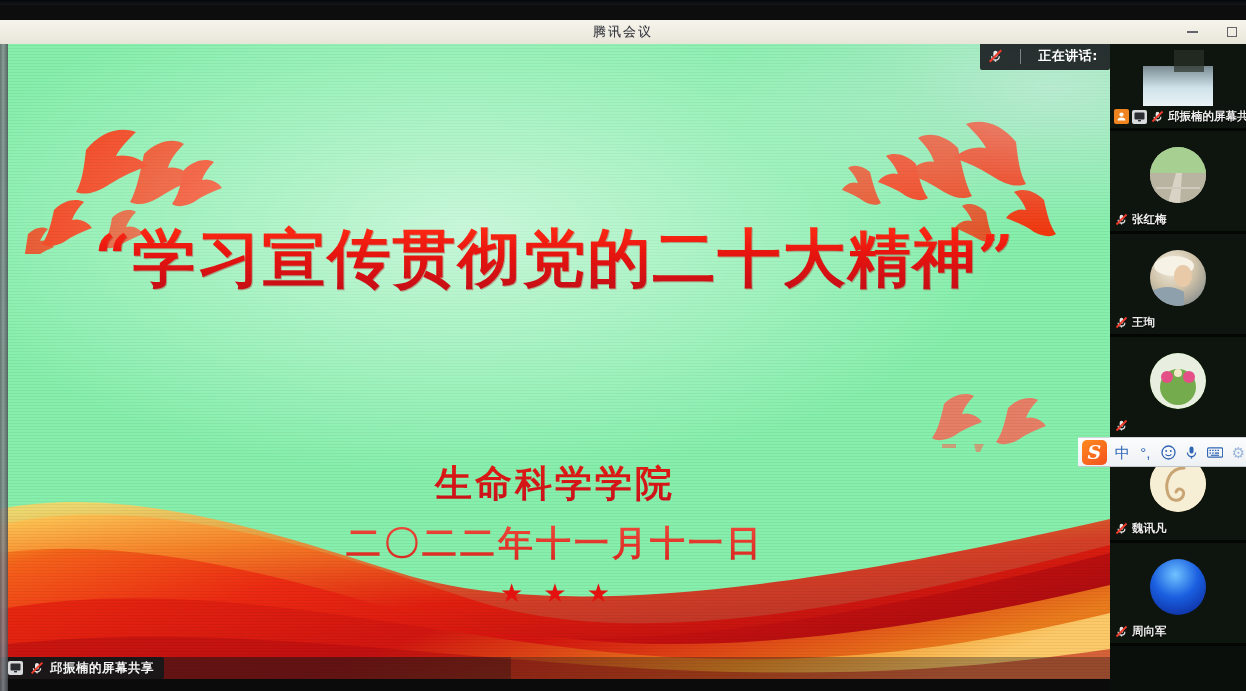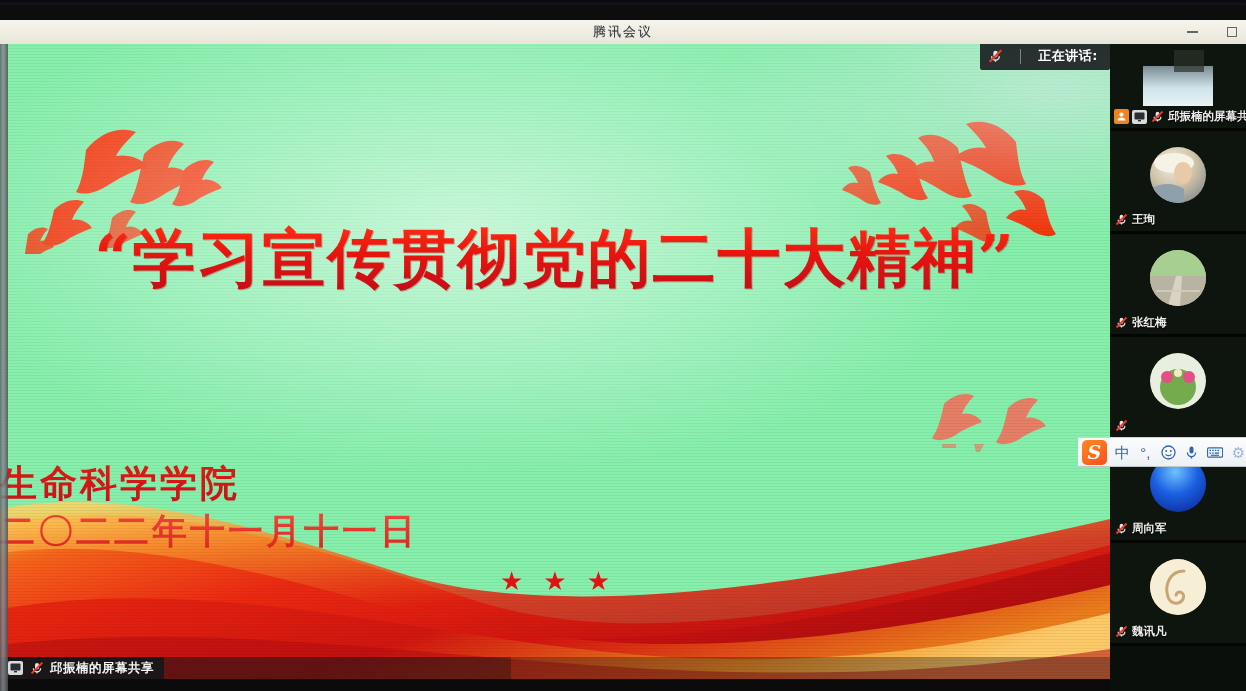--- a/index.html
+++ b/index.html
@@ -81,32 +81,32 @@
     font-weight: 700;
     background: linear-gradient(180deg,#ff2d14 0%,#e8150f 42%,#c40d16 100%);
     -webkit-background-clip: text; background-clip: text; color: transparent;
     -webkit-text-fill-color: transparent;
     filter: drop-shadow(1px 1px 0 rgba(170,20,20,.35));
   }
   .main-title-1 { font-size: 63px; letter-spacing: 2px; line-height: 1.08; }
   .main-title-2 { font-size: 60px; letter-spacing: 3px; line-height: 1.22; }
 
   .sub-wrap {
-    position: absolute; left: 0; top: 424px; width: 1110px; z-index: 12;
+    position: absolute; left: 0; top: 424px; width: 1110px; text-align: center; z-index: 12;
   }
   .org {
     font-family: "DejaVu Serif", "Liberation Serif", serif; font-weight: 700;
     font-size: 37px; letter-spacing: 3px; line-height: 1.25;
     background: linear-gradient(180deg,#e01c13 0%,#c9101a 100%);
     -webkit-background-clip: text; background-clip: text; color: transparent;
     -webkit-text-fill-color: transparent;
   }
   .date {
     font-family: "DejaVu Serif", "Liberation Serif", serif; font-weight: 700;
-    font-size: 35px; letter-spacing: 3px; line-height: 1.3; margin-top: 2px;
+    font-size: 35px; letter-spacing: 3px; line-height: 1.3; margin-top: 14px;
     background: linear-gradient(180deg,#f04b3c 0%,#d8231d 100%);
     -webkit-background-clip: text; background-clip: text; color: transparent;
     -webkit-text-fill-color: transparent;
   }
   .stars {
     margin-top: 14px; display: flex; justify-content: center; gap: 20px;
     font-size: 26px; color: #e3110f; line-height: 1;
   }
 
   
@@ -366,59 +366,59 @@
               <path d="M3.4,7.2 a3.6,3.6 0 0 0 7.2,0" stroke="#e6e6e6" stroke-width="1.3" fill="none"></path>
               <rect x="6.4" y="10.4" width="1.2" height="2" fill="#e6e6e6"></rect>
               <line x1="1.6" y1="12.4" x2="12.4" y2="1.6" stroke="#ee3a2c" stroke-width="2"></line>
             </svg>
         </span>
         <span class="nm">邱振楠的屏幕共享</span>
       </div>
     </div>
 
     <div class="tile">
-      <div class="avatar" style="background:radial-gradient(circle at 40% 30%,#f4efe2 0%,#cfc2a8 45%,#6d7a86 100%);">
+      <div class="avatar" style="background:linear-gradient(180deg,#9fc98e 0%,#c9c3ab 48%,#8e8d86 100%);">
         <svg width="56" height="56" viewBox="0 0 56 56">
-            <ellipse cx="24" cy="16" rx="20" ry="10" fill="#f6f2e6"></ellipse>
-            <ellipse cx="33" cy="26" rx="9" ry="11" fill="#e8c9a8"></ellipse>
-            <path d="M0,42 q18,-10 34,0 l0,14 l-34,0 Z" fill="#8fa0ad"></path>
+            <rect width="56" height="26" fill="#a8cf92"></rect>
+            <rect y="26" width="56" height="30" fill="#b9b4a2"></rect>
+            <path d="M18,56 L26,26 L32,26 L30,56 Z" fill="#d8d3c4"></path>
+            <rect x="6" y="40" width="44" height="2" fill="#cfcabb"></rect>
           </svg>
       </div>
       <div class="namebar">
         <span class="mic-off">
           <svg width="13" height="13" viewBox="0 0 14 14">
               <rect x="5" y="2" width="4" height="6.4" rx="2" fill="#e6e6e6"></rect>
               <path d="M3.4,7.2 a3.6,3.6 0 0 0 7.2,0" stroke="#e6e6e6" stroke-width="1.3" fill="none"></path>
               <rect x="6.4" y="10.4" width="1.2" height="2" fill="#e6e6e6"></rect>
               <line x1="1.6" y1="12.4" x2="12.4" y2="1.6" stroke="#ee3a2c" stroke-width="2"></line>
             </svg>
         </span>
-        <span class="nm">王珣</span>
+        <span class="nm">张红梅</span>
       </div>
     </div>
 
     <div class="tile">
-      <div class="avatar" style="background:linear-gradient(180deg,#9fc98e 0%,#c9c3ab 48%,#8e8d86 100%);">
+      <div class="avatar" style="background:radial-gradient(circle at 40% 30%,#f4efe2 0%,#cfc2a8 45%,#6d7a86 100%);">
         <svg width="56" height="56" viewBox="0 0 56 56">
-            <rect width="56" height="26" fill="#a8cf92"></rect>
-            <rect y="26" width="56" height="30" fill="#b9b4a2"></rect>
-            <path d="M18,56 L26,26 L32,26 L30,56 Z" fill="#d8d3c4"></path>
-            <rect x="6" y="40" width="44" height="2" fill="#cfcabb"></rect>
+            <ellipse cx="24" cy="16" rx="20" ry="10" fill="#f6f2e6"></ellipse>
+            <ellipse cx="33" cy="26" rx="9" ry="11" fill="#e8c9a8"></ellipse>
+            <path d="M0,42 q18,-10 34,0 l0,14 l-34,0 Z" fill="#8fa0ad"></path>
           </svg>
       </div>
       <div class="namebar">
         <span class="mic-off">
           <svg width="13" height="13" viewBox="0 0 14 14">
               <rect x="5" y="2" width="4" height="6.4" rx="2" fill="#e6e6e6"></rect>
               <path d="M3.4,7.2 a3.6,3.6 0 0 0 7.2,0" stroke="#e6e6e6" stroke-width="1.3" fill="none"></path>
               <rect x="6.4" y="10.4" width="1.2" height="2" fill="#e6e6e6"></rect>
               <line x1="1.6" y1="12.4" x2="12.4" y2="1.6" stroke="#ee3a2c" stroke-width="2"></line>
             </svg>
         </span>
-        <span class="nm">张红梅</span>
+        <span class="nm">王珣</span>
       </div>
     </div>
 
     <div class="tile">
       <div class="avatar" style="background:radial-gradient(circle at 50% 55%,#8cc063 0%,#5d8f3c 70%,#e9f0e2 100%);">
         <svg width="56" height="56" viewBox="0 0 56 56">
             <circle cx="28" cy="28" r="28" fill="#e8efe1"></circle>
             <circle cx="28" cy="34" r="18" fill="#74ab4d"></circle>
             <circle cx="17" cy="24" r="6" fill="#e34f86"></circle>
             <circle cx="39" cy="24" r="6" fill="#e34f86"></circle>
@@ -432,51 +432,51 @@
               <path d="M3.4,7.2 a3.6,3.6 0 0 0 7.2,0" stroke="#e6e6e6" stroke-width="1.3" fill="none"></path>
               <rect x="6.4" y="10.4" width="1.2" height="2" fill="#e6e6e6"></rect>
               <line x1="1.6" y1="12.4" x2="12.4" y2="1.6" stroke="#ee3a2c" stroke-width="2"></line>
             </svg>
         </span>
         <span class="nm"></span>
       </div>
     </div>
 
     <div class="tile">
+      <div class="avatar" style="border-radius:50%;background:radial-gradient(circle at 50% 45%,#fdf3dd 0%,#e9d5ae 60%,#c9ab7d 100%);">
+        <svg width="56" height="56" viewBox="0 0 56 56">
+            <circle cx="28" cy="28" r="28" fill="#f7eed6"></circle>
+            <path d="M34,12 C20,12 14,26 18,38 C21,46 30,46 33,40 C36,34 28,30 26,36" stroke="#c9a574" stroke-width="3" fill="none" stroke-linecap="round"></path>
+          </svg>
+      </div>
+      <div class="namebar">
+        <span class="mic-off">
+          <svg width="13" height="13" viewBox="0 0 14 14">
+              <rect x="5" y="2" width="4" height="6.4" rx="2" fill="#e6e6e6"></rect>
+              <path d="M3.4,7.2 a3.6,3.6 0 0 0 7.2,0" stroke="#e6e6e6" stroke-width="1.3" fill="none"></path>
+              <rect x="6.4" y="10.4" width="1.2" height="2" fill="#e6e6e6"></rect>
+              <line x1="1.6" y1="12.4" x2="12.4" y2="1.6" stroke="#ee3a2c" stroke-width="2"></line>
+            </svg>
+        </span>
+        <span class="nm">魏讯凡</span>
+      </div>
+    </div>
+
+    <div class="tile">
       <div class="avatar" style="border-radius:50%;background:radial-gradient(circle at 45% 28%,#6fc3ff 0%,#1a5fe0 45%,#0a1f8e 100%);"></div>
       <div class="namebar">
         <span class="mic-off">
           <svg width="13" height="13" viewBox="0 0 14 14">
               <rect x="5" y="2" width="4" height="6.4" rx="2" fill="#e6e6e6"></rect>
               <path d="M3.4,7.2 a3.6,3.6 0 0 0 7.2,0" stroke="#e6e6e6" stroke-width="1.3" fill="none"></path>
               <rect x="6.4" y="10.4" width="1.2" height="2" fill="#e6e6e6"></rect>
               <line x1="1.6" y1="12.4" x2="12.4" y2="1.6" stroke="#ee3a2c" stroke-width="2"></line>
             </svg>
         </span>
         <span class="nm">周向军</span>
-      </div>
-    </div>
-
-    <div class="tile">
-      <div class="avatar" style="border-radius:50%;background:radial-gradient(circle at 50% 45%,#fdf3dd 0%,#e9d5ae 60%,#c9ab7d 100%);">
-        <svg width="56" height="56" viewBox="0 0 56 56">
-            <circle cx="28" cy="28" r="28" fill="#f7eed6"></circle>
-            <path d="M34,12 C20,12 14,26 18,38 C21,46 30,46 33,40 C36,34 28,30 26,36" stroke="#c9a574" stroke-width="3" fill="none" stroke-linecap="round"></path>
-          </svg>
-      </div>
-      <div class="namebar">
-        <span class="mic-off">
-          <svg width="13" height="13" viewBox="0 0 14 14">
-              <rect x="5" y="2" width="4" height="6.4" rx="2" fill="#e6e6e6"></rect>
-              <path d="M3.4,7.2 a3.6,3.6 0 0 0 7.2,0" stroke="#e6e6e6" stroke-width="1.3" fill="none"></path>
-              <rect x="6.4" y="10.4" width="1.2" height="2" fill="#e6e6e6"></rect>
-              <line x1="1.6" y1="12.4" x2="12.4" y2="1.6" stroke="#ee3a2c" stroke-width="2"></line>
-            </svg>
-        </span>
-        <span class="nm">魏讯凡</span>
       </div>
     </div>
   </div>
 
   <div class="speaking">
     <span class="mic-off">
       <svg width="16" height="16" viewBox="0 0 14 14">
           <rect x="5" y="2" width="4" height="6.4" rx="2" fill="#e6e6e6"></rect>
           <path d="M3.4,7.2 a3.6,3.6 0 0 0 7.2,0" stroke="#e6e6e6" stroke-width="1.3" fill="none"></path>
           <rect x="6.4" y="10.4" width="1.2" height="2" fill="#e6e6e6"></rect>

